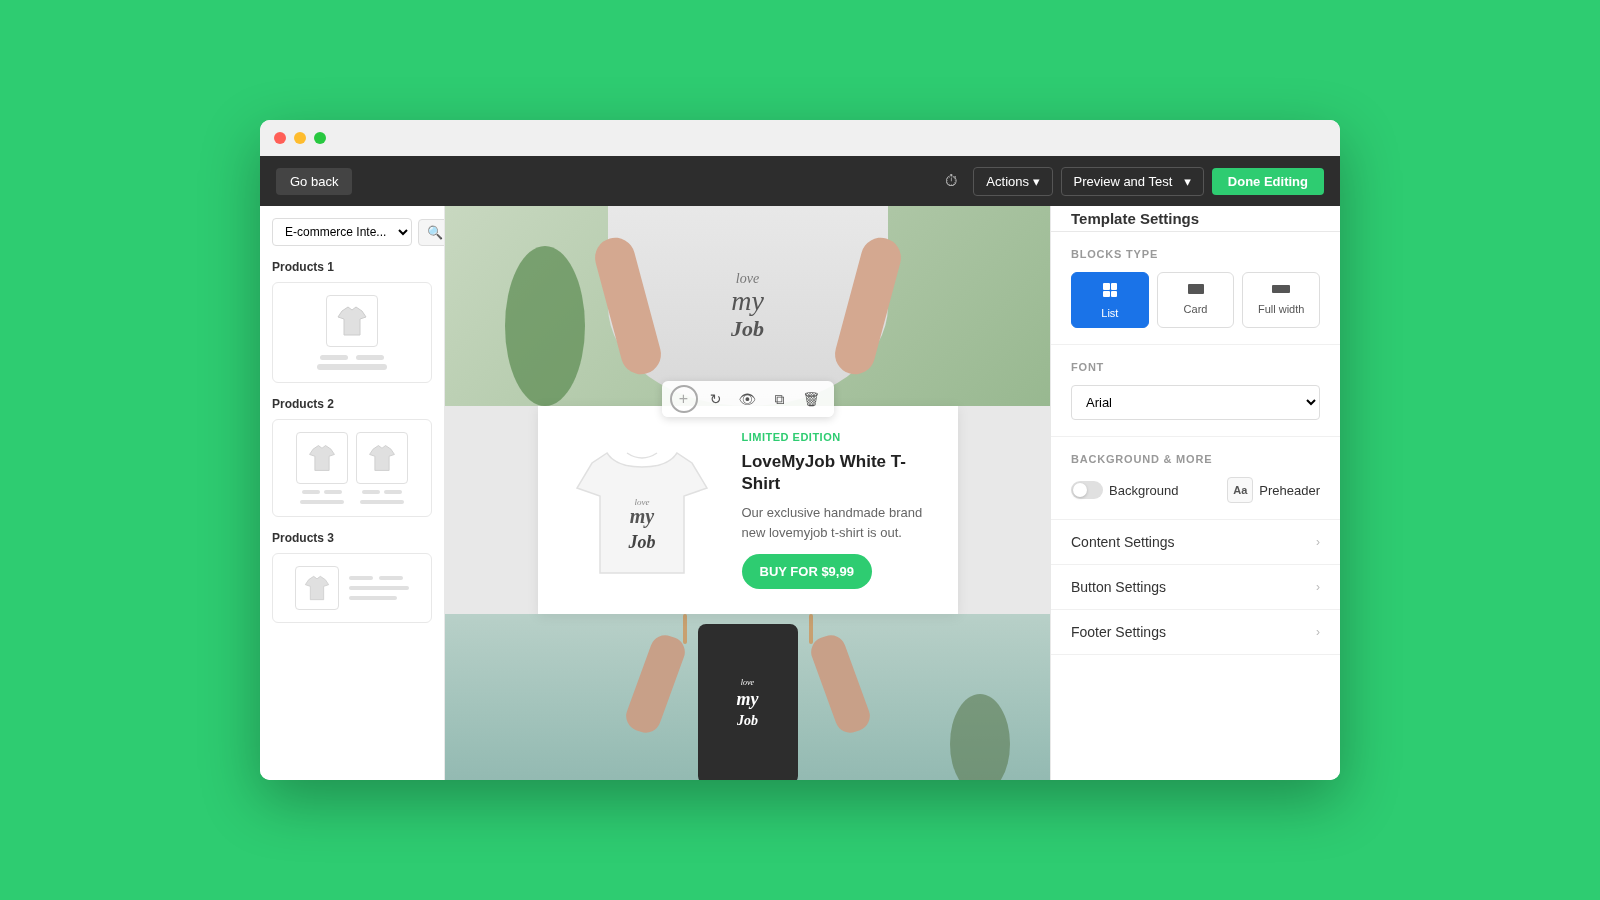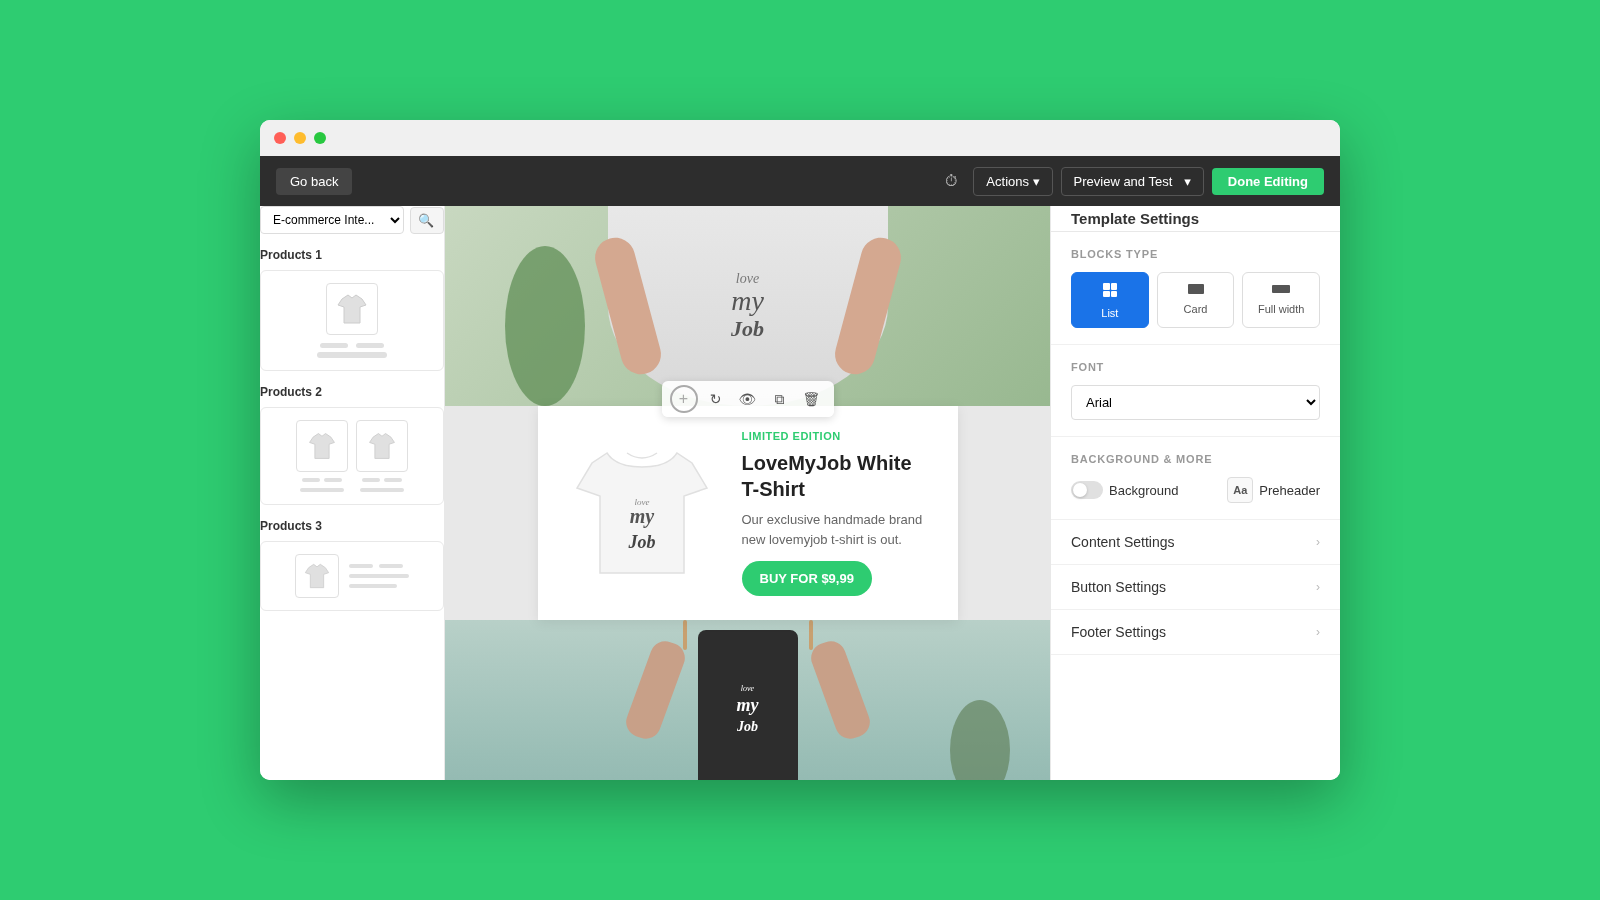--- a/index.html
+++ b/index.html
@@ -117,21 +117,21 @@
       flex: 1;
       overflow: hidden;
     }
 
     
     .left-sidebar {
       width: 185px;
       background: #fff;
       border-right: 1px solid #e8e8e8;
       overflow-y: auto;
-      padding: 0;
+      padding: 12px;
       flex-shrink: 0;
     }
     .sidebar-header {
       display: flex;
       align-items: center;
       gap: 6px;
       margin-bottom: 14px;
     }
     .dropdown-select {
       flex: 1;
@@ -313,21 +313,21 @@
       gap: 8px;
     }
     .product-tag {
       font-size: 11px;
       font-weight: 700;
       color: #2ecc71;
       text-transform: uppercase;
       letter-spacing: 0.5px;
     }
     .product-title {
-      font-size: 20px;
+      font-size: 17px;
       font-weight: 700;
       color: #222;
       line-height: 1.3;
     }
     .product-description {
       font-size: 13px;
       color: #666;
       line-height: 1.5;
     }
     .btn-buy {

